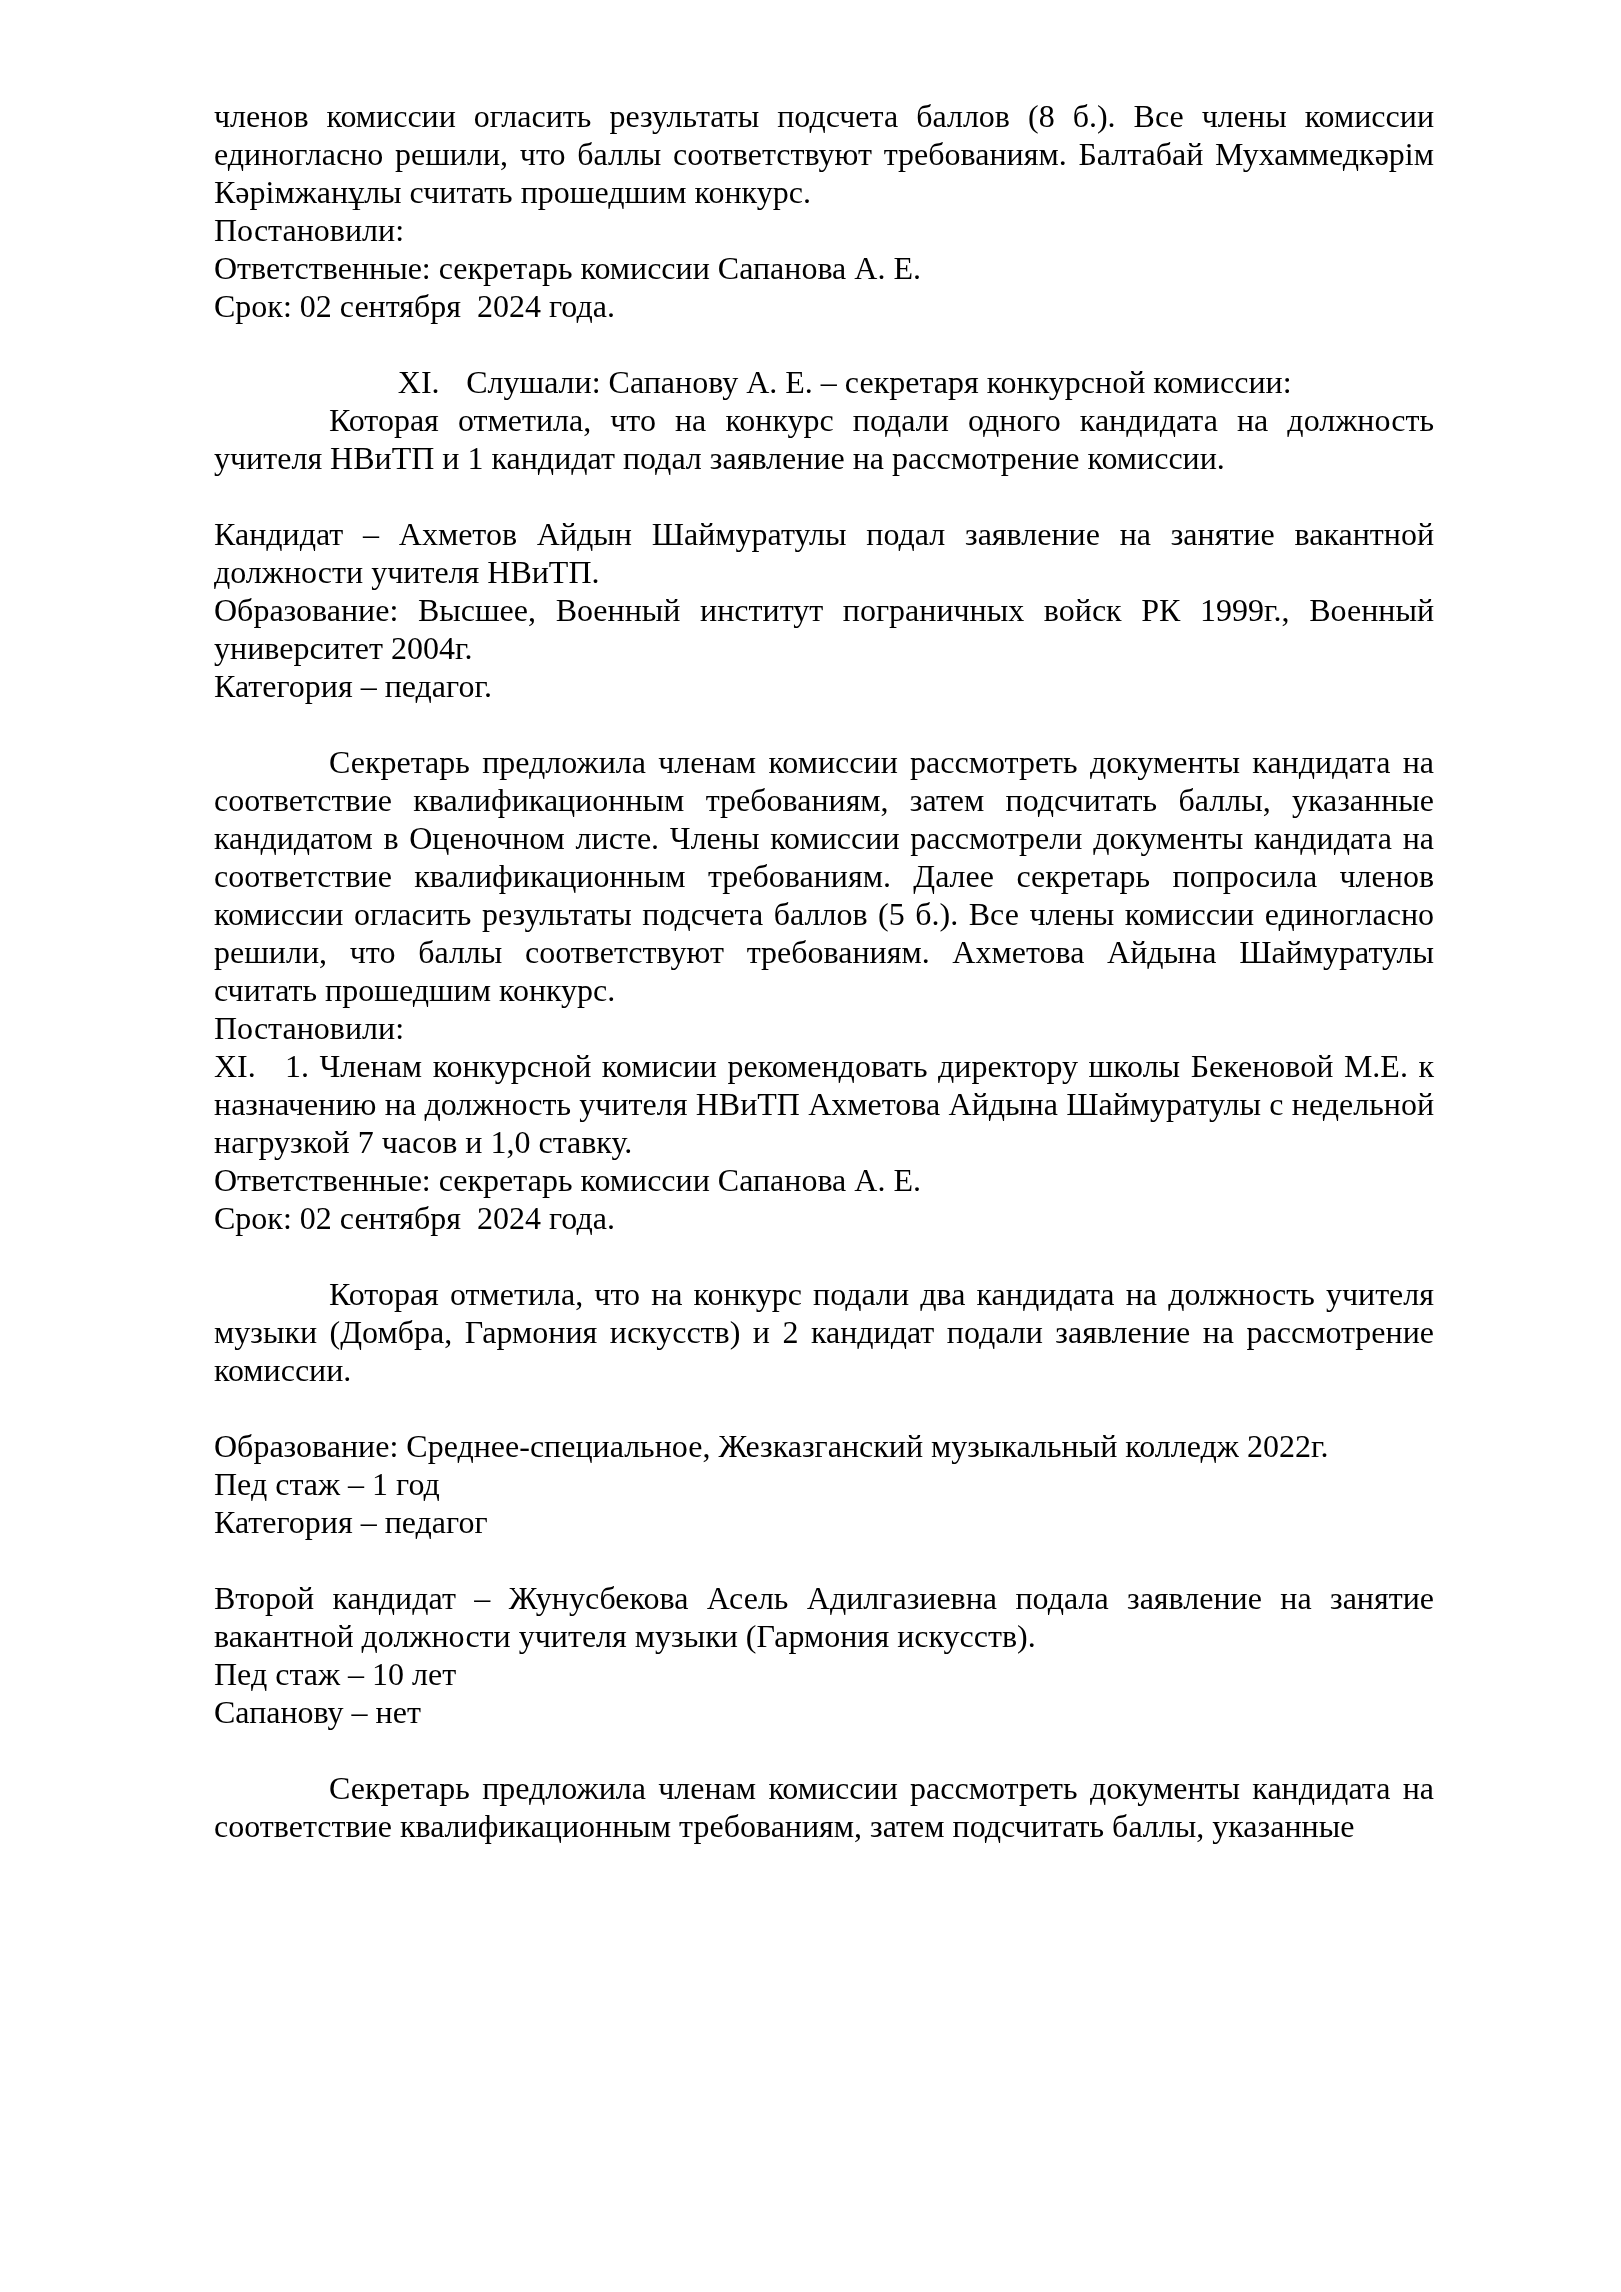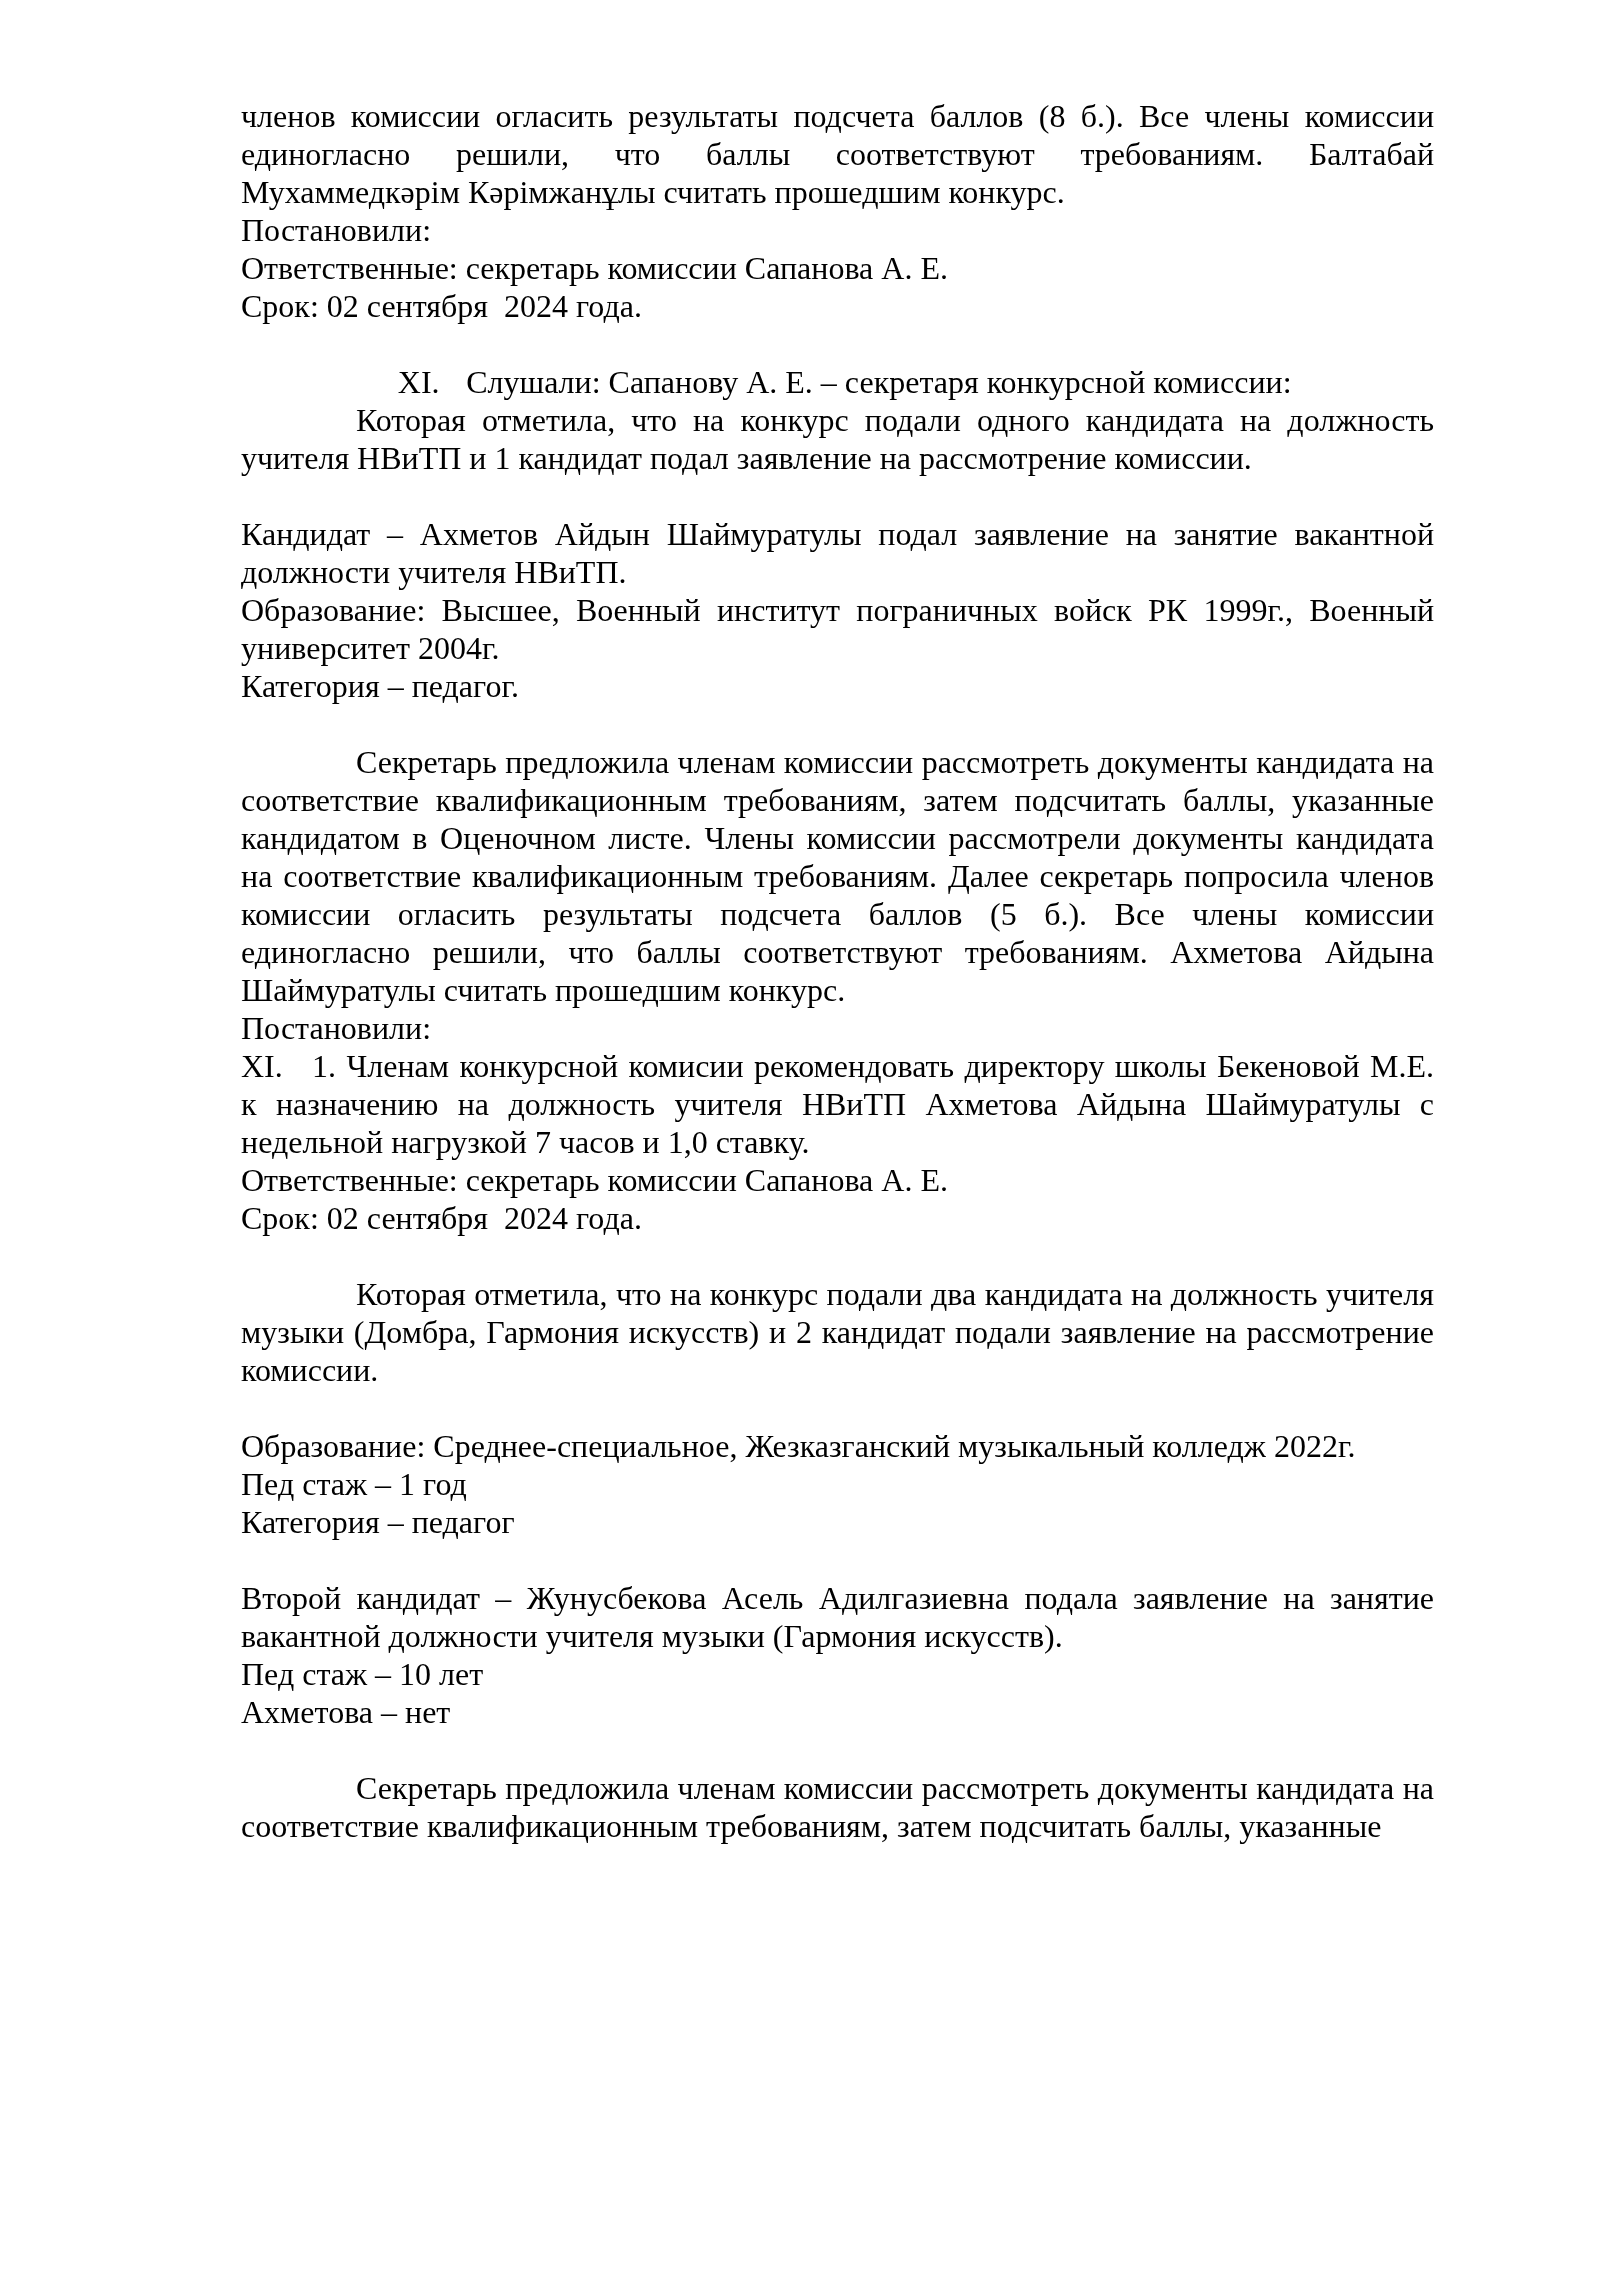--- a/index.html
+++ b/index.html
@@ -17,21 +17,21 @@
     font-size: 32px;
     line-height: 38px;
     box-sizing: border-box;
     padding: 97px 187px 0 214px;
     overflow: hidden;
   }
   .page p {
     margin: 0;
     padding: 0;
   }
-  p.just { text-align: justify; margin-left: 27px; }
+  p.just { text-align: justify; }
   p.indent { text-indent: 115px; }
   p.blank { min-height: 38px; }
   p.heading { margin-left: 14.7px; text-align: center; }
   .b { font-weight: normal; }
   .hnum { display: inline-block; width: 95px; }
   .rn1 { display: inline-block; width: 69px; }
   .rn2 { display: inline-block; width: 71px; }
 </style>
 </head>
 <body>
@@ -57,18 +57,18 @@
       <p class="just"><span class="b">Срок:</span><span> 02 сентября&nbsp; 2024 года.</span></p>
       <p class="blank"></p>
       <p class="just indent"><span>Которая отметила, что на конкурс подали два кандидата на должность учителя музыки (Домбра, Гармония искусств) и 2 кандидат подали заявление на рассмотрение комиссии.</span></p>
       <p class="blank"></p>
       <p class="just"><span>Образование: Среднее-специальное, Жезказганский музыкальный колледж 2022г.</span></p>
       <p class="just"><span>Пед стаж – 1 год</span></p>
       <p class="just"><span>Категория – педагог</span></p>
       <p class="blank"></p>
       <p class="just"><span>Второй кандидат – Жунусбекова Асель Адилгазиевна подала заявление на занятие вакантной должности учителя музыки (Гармония искусств).</span></p>
       <p class="just"><span>Пед стаж – 10 лет</span></p>
-      <p class="just"><span>Ахметова – нет</span></p>
+      <p class="just"><span>Сапанову – нет</span></p>
       <p class="blank"></p>
       <p class="just indent"><span>Секретарь предложила членам комиссии рассмотреть документы кандидата на соответствие квалификационным требованиям, затем подсчитать баллы, указанные</span></p>
     </div>
 </div>
 
 
 </body></html>

